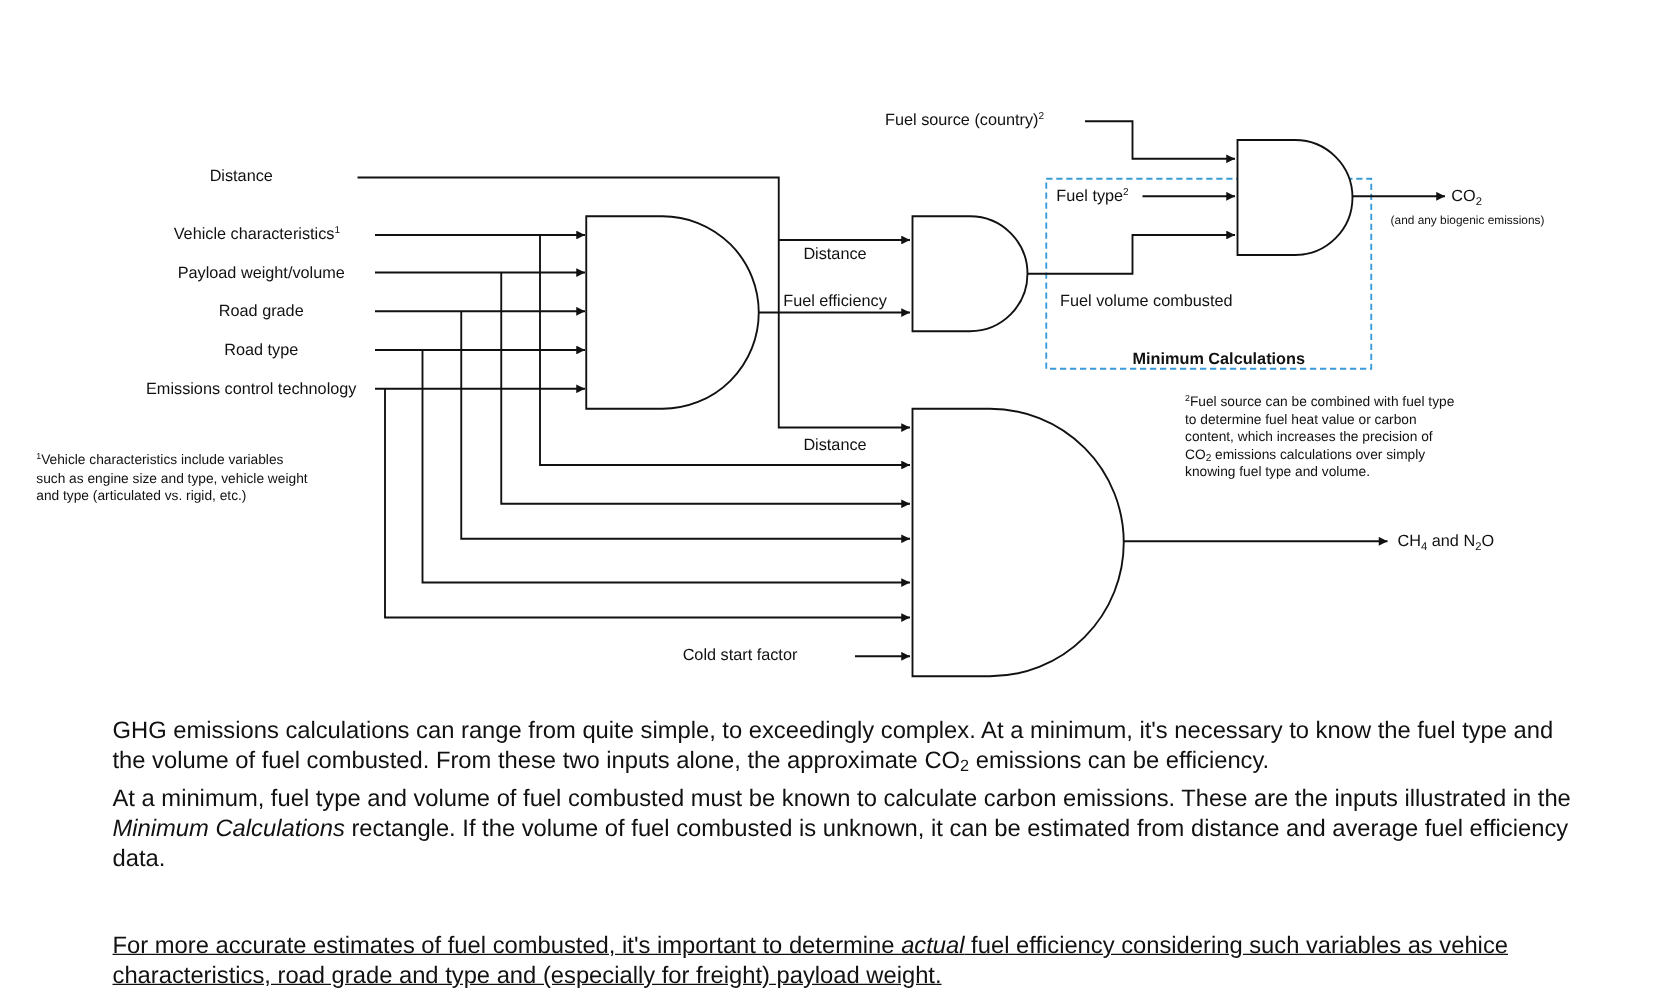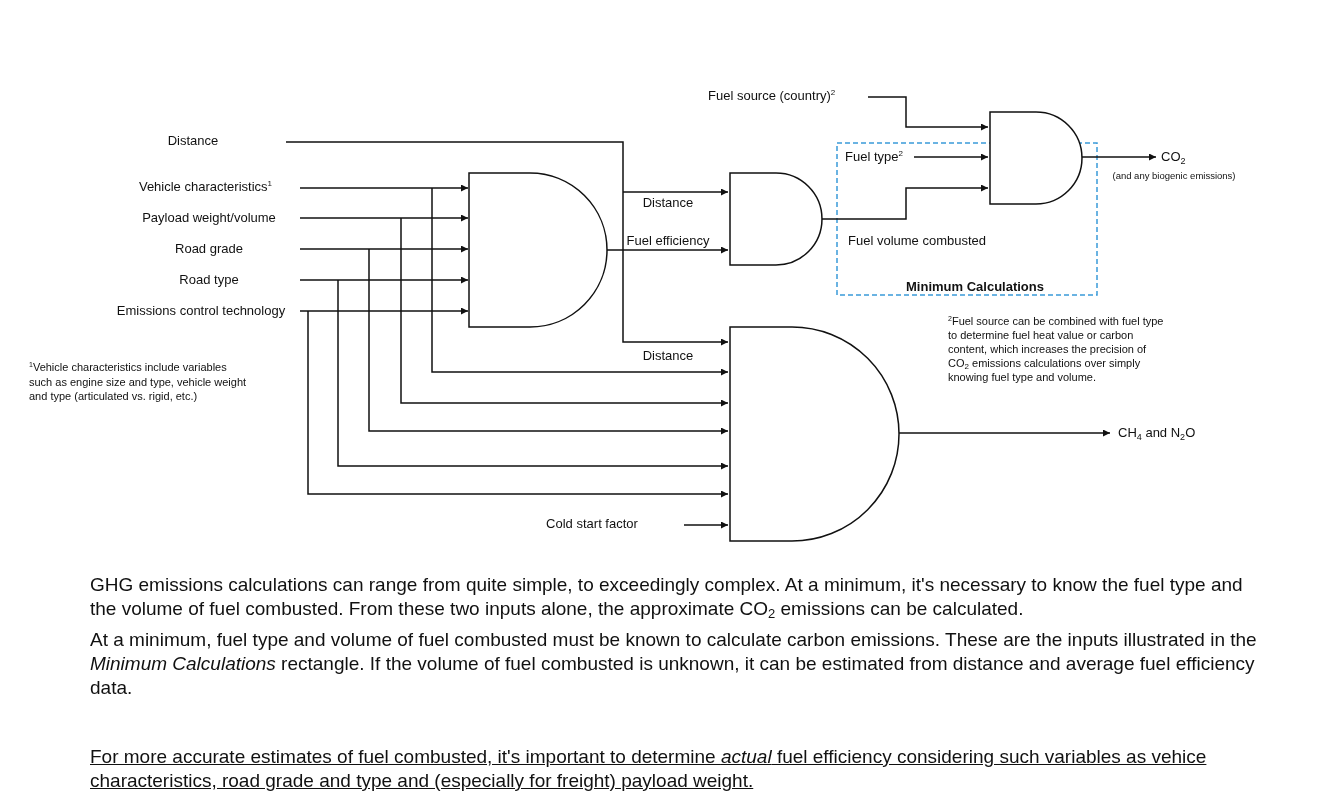--- a/index.html
+++ b/index.html
@@ -87,17 +87,17 @@
 
   <g>
     <text class="lbl-small" x="948" y="325"><tspan font-size="7" dy="-4">2</tspan><tspan dy="4">Fuel source can be combined with fuel type</tspan></text>
     <text class="lbl-small" x="948" y="339">to determine fuel heat value or carbon</text>
     <text class="lbl-small" x="948" y="353">content, which increases the precision of</text>
     <text class="lbl-small" x="948" y="367"><tspan>CO</tspan><tspan font-size="8" dy="2">2</tspan><tspan dy="-2"> </tspan><tspan>emissions calculations over simply</tspan></text>
     <text class="lbl-small" x="948" y="381">knowing fuel type and volume.</text>
   </g>
 </svg>
 
-<p class="prose" style="top:573px;"><span>GHG emissions calculations can range from quite simple, to exceedingly complex. At a minimum, it's necessary to know the fuel type and the volume of fuel combusted. From these two inputs alone, the approximate CO</span><sub>2</sub><span> emissions can be calculated.</span></p>
+<p class="prose" style="top:573px;"><span>GHG emissions calculations can range from quite simple, to exceedingly complex. At a minimum, it's necessary to know the fuel type and the volume of fuel combusted. From these two inputs alone, the approximate CO</span><sub>2</sub><span> emissions can be efficiency.</span></p>
 
 <p class="prose" style="top:628px;"><span>At a minimum, fuel type and volume of fuel combusted must be known to calculate carbon emissions. These are the inputs illustrated in the </span><em>Minimum Calculations</em><span> rectangle. If the volume of fuel combusted is unknown, it can be estimated from distance and average fuel efficiency data.</span></p>
 
 <p class="prose" style="top:745px;text-decoration:underline;"><span>For more accurate estimates of fuel combusted, it's important to determine </span><em>actual</em><span> fuel efficiency considering such variables as vehice characteristics, road grade and type and (especially for freight) payload weight.</span></p>
 
 </body></html>

